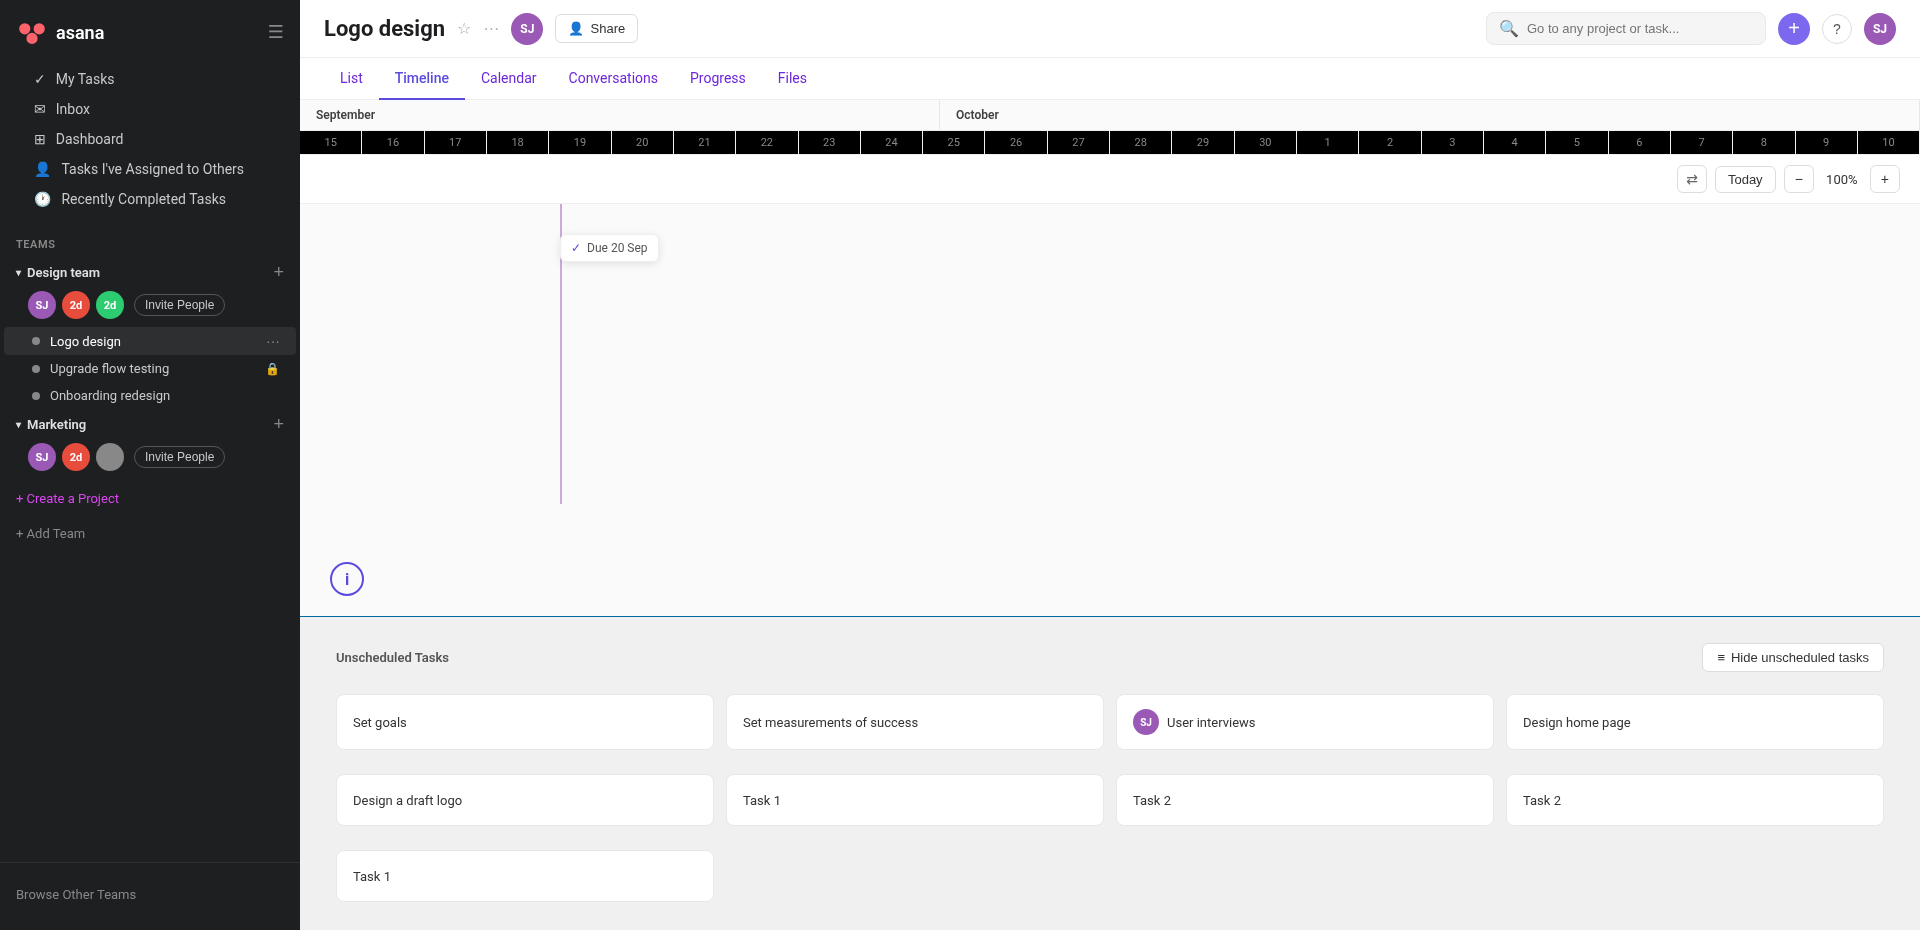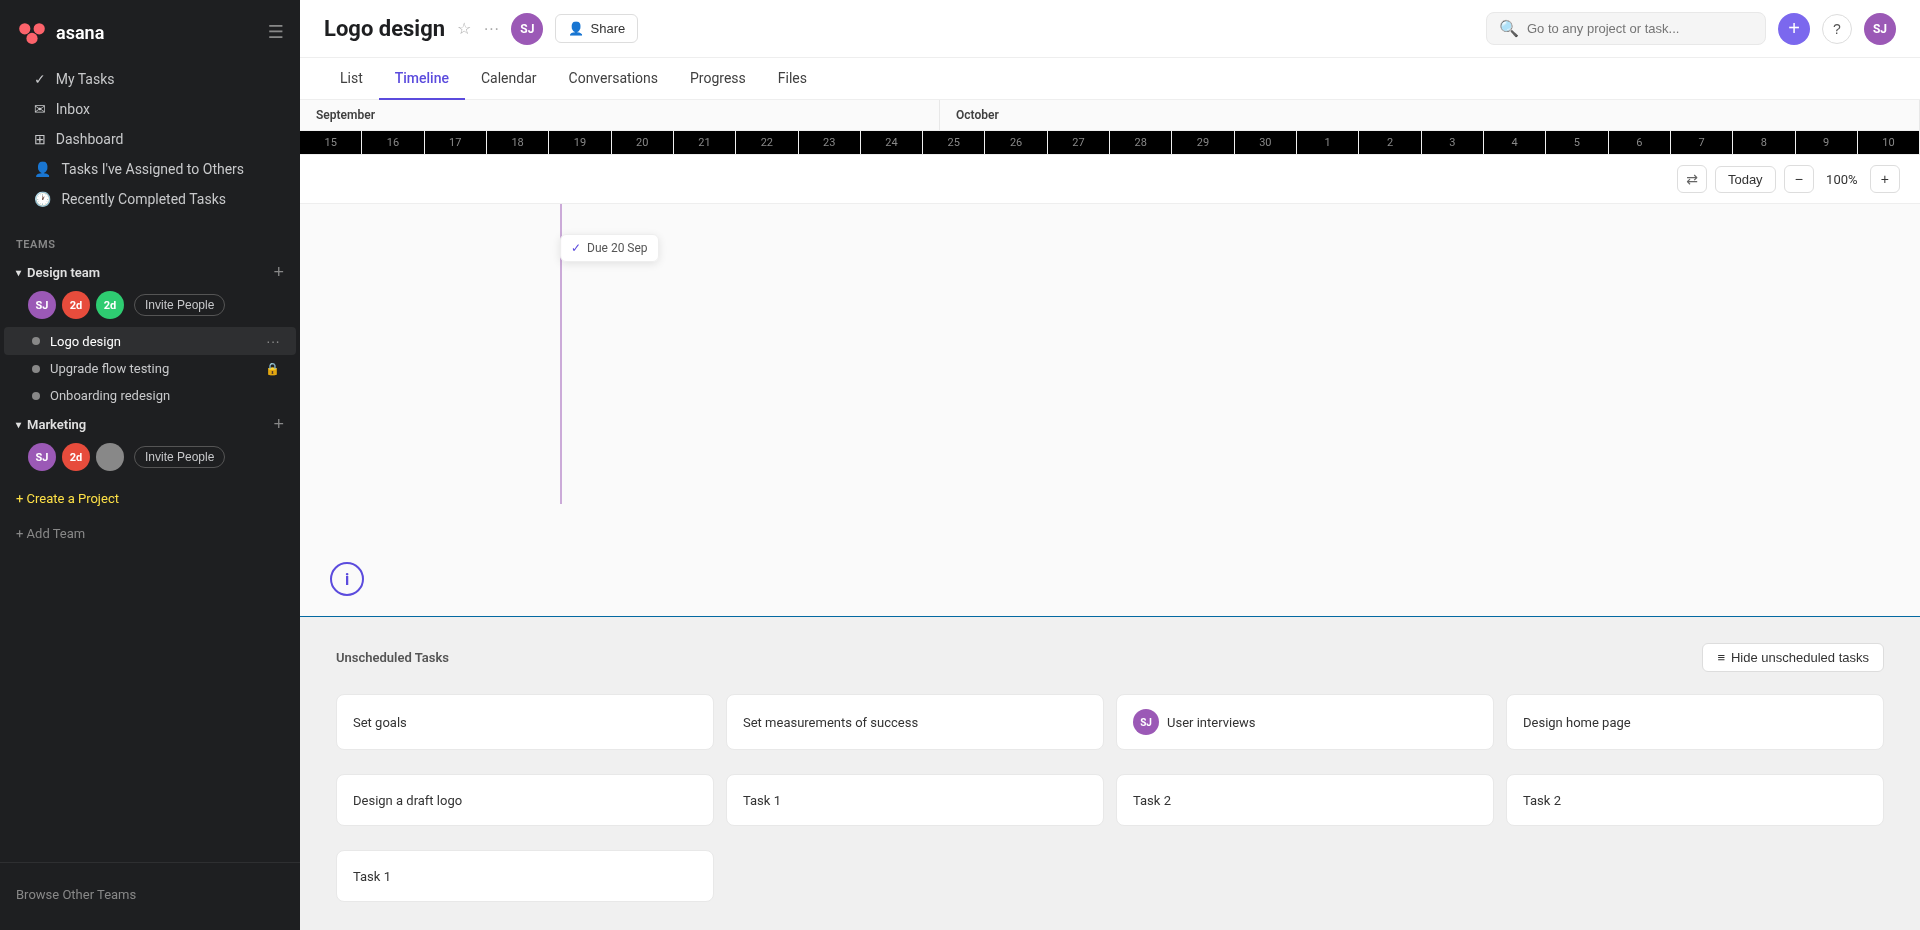--- a/index.html
+++ b/index.html
@@ -152,21 +152,21 @@
       cursor: pointer;
     }
     .lock-icon { margin-left: auto; color: #666; font-size: 12px; }
     .create-project-btn {
       display: flex;
       align-items: center;
       gap: 6px;
       padding: 8px 16px;
       cursor: pointer;
       font-size: 13px;
-      color: #fde047;
+      color: #d946ef;
       margin: 4px 0;
     }
     .add-team-btn {
       display: flex;
       align-items: center;
       gap: 6px;
       padding: 8px 16px;
       cursor: pointer;
       font-size: 13px;
       color: #888;
@@ -297,21 +297,21 @@
       align-items: center;
       gap: 0;
       padding: 0 24px;
       border-bottom: 1px solid #eee;
       background: #fff;
     }
     .tab {
       padding: 12px 16px;
       font-size: 14px;
       cursor: pointer;
-      color: #404040;
+      color: #6d28d9;
       border-bottom: 2px solid transparent;
       margin-bottom: -1px;
     }
     .tab.active { color: #5b4bdd; border-bottom: 2px solid #5b4bdd; font-weight: 500; }
 
     
     .timeline-area {
       flex: 1;
       overflow: hidden;
       display: flex;

